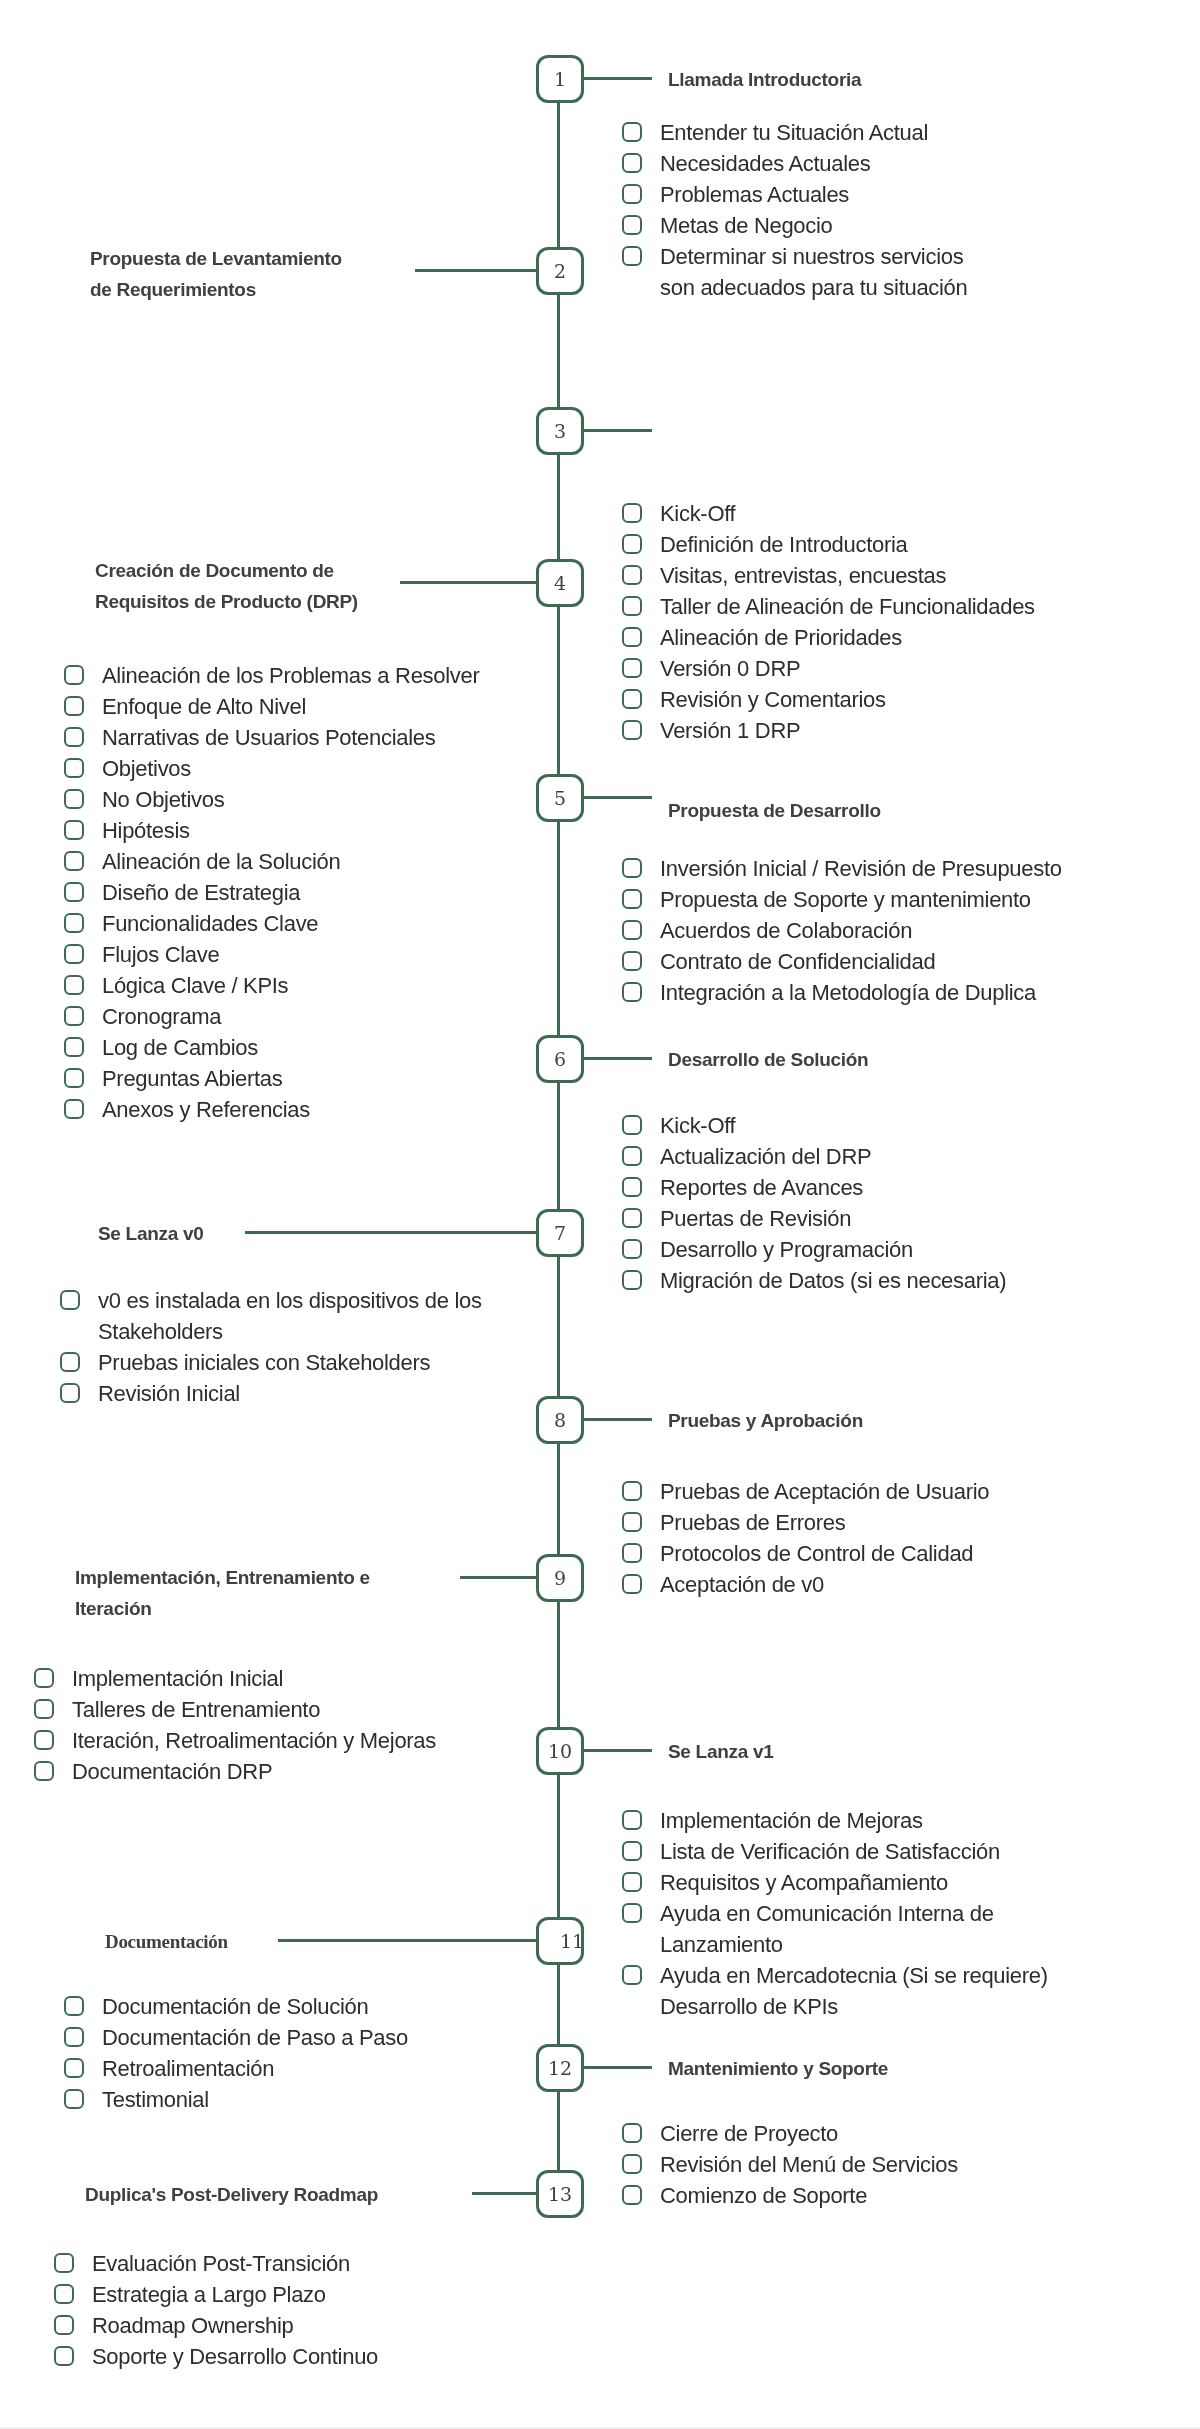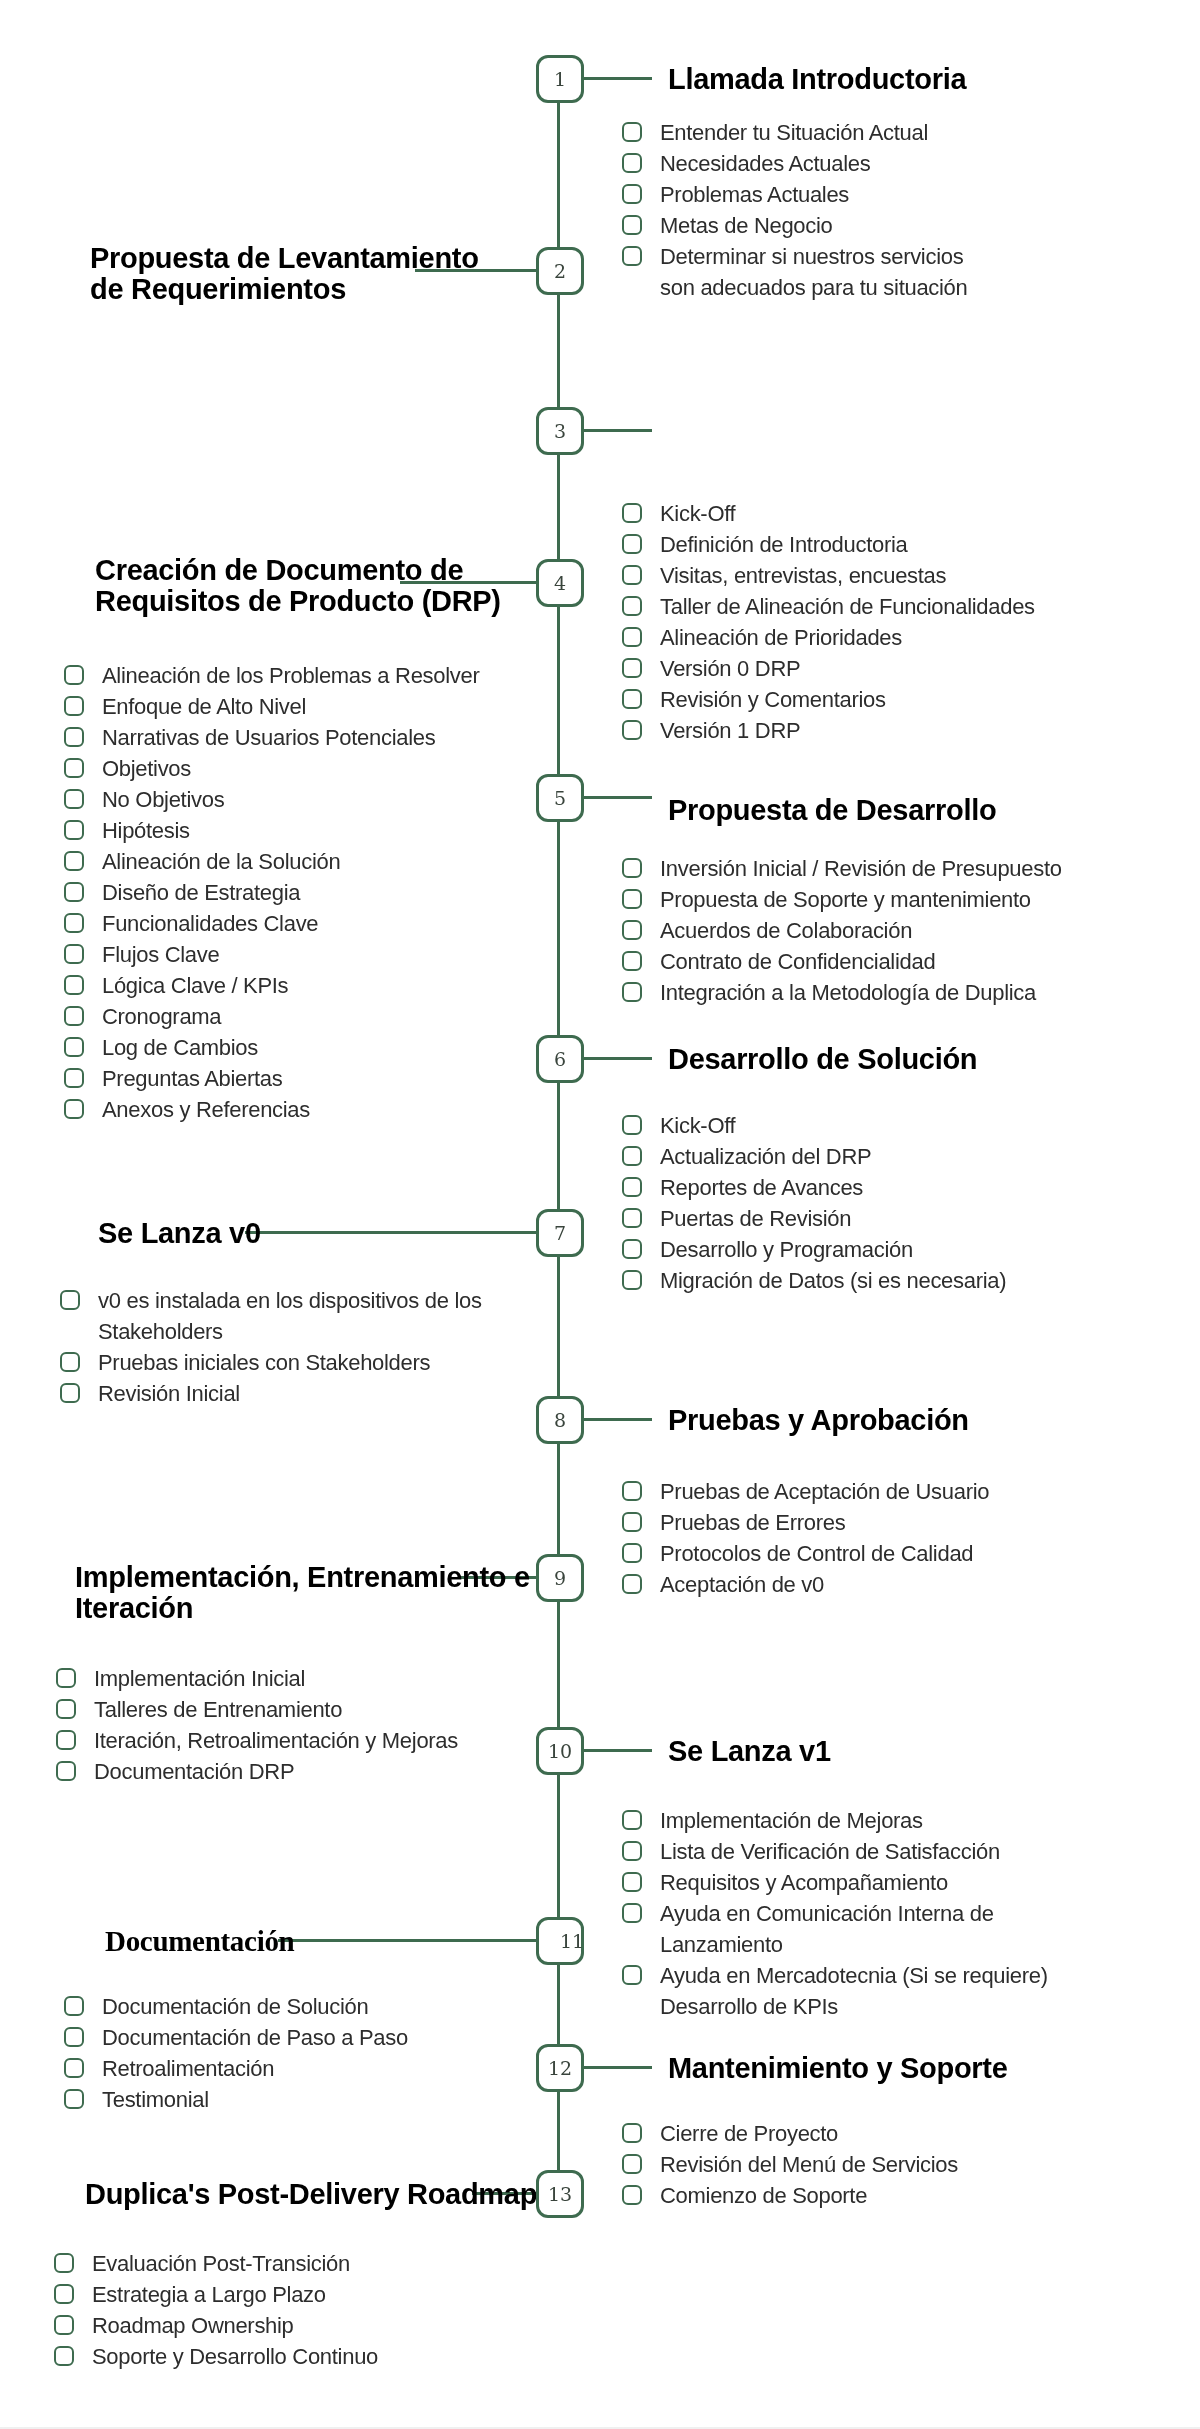--- a/index.html
+++ b/index.html
@@ -15,22 +15,22 @@
   .node {
     position:absolute; width:48px; height:48px; background:#ffffff;
     border:3px solid #3e6b4f; border-radius:12px;
     display:flex; align-items:center; justify-content:center; z-index:2;
   }
   .node-num {
     font-family:"DejaVu Serif","Liberation Serif",serif;
     font-size:19px; color:#39443c;
   }
   .title {
-    position:absolute; font-weight:bold; font-size:29px; line-height:31px;
-    letter-spacing:-0.3px; color:#000000; white-space:pre-line;
+    position:absolute; font-weight:bold; font-size:19px; line-height:31px;
+    letter-spacing:-0.3px; color:#404040; white-space:pre-line;
   }
   .checklist { position:absolute; }
   .check-row { display:flex; align-items:flex-start; }
   .checkbox {
     flex:0 0 auto; width:20px; height:20px; background:#fff;
     border:2.5px solid #3e6b4f; border-radius:6px;
     margin:5px 18px 0 0;
   }
   .check-text {
     font-size:22px; line-height:31px; letter-spacing:-0.3px;
@@ -293,21 +293,21 @@
         <span class="check-text">Aceptación de v0</span>
       </div>
     </div>
 
   <div class="hline" style="left:460px; top:1576px; width:76px;"></div>
   <div class="node" style="left:536px; top:1554px;">
     <span class="node-num">9</span>
   </div>
   <div class="title" style="left:75px; top:1562px;">Implementación, Entrenamiento e
 Iteración</div>
-  <div class="checklist" style="left:56px; top:1663px;">
+  <div class="checklist" style="left:34px; top:1663px;">
       <div class="check-row">
         <span class="checkbox"></span>
         <span class="check-text">Implementación Inicial</span>
       </div>
       <div class="check-row">
         <span class="checkbox"></span>
         <span class="check-text">Talleres de Entrenamiento</span>
       </div>
       <div class="check-row">
         <span class="checkbox"></span>

